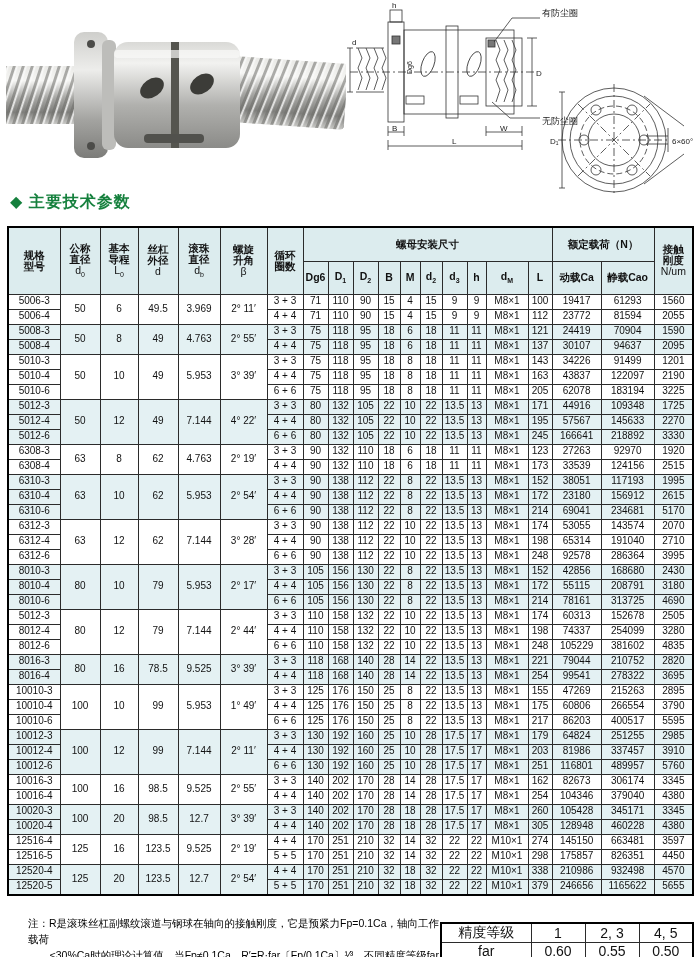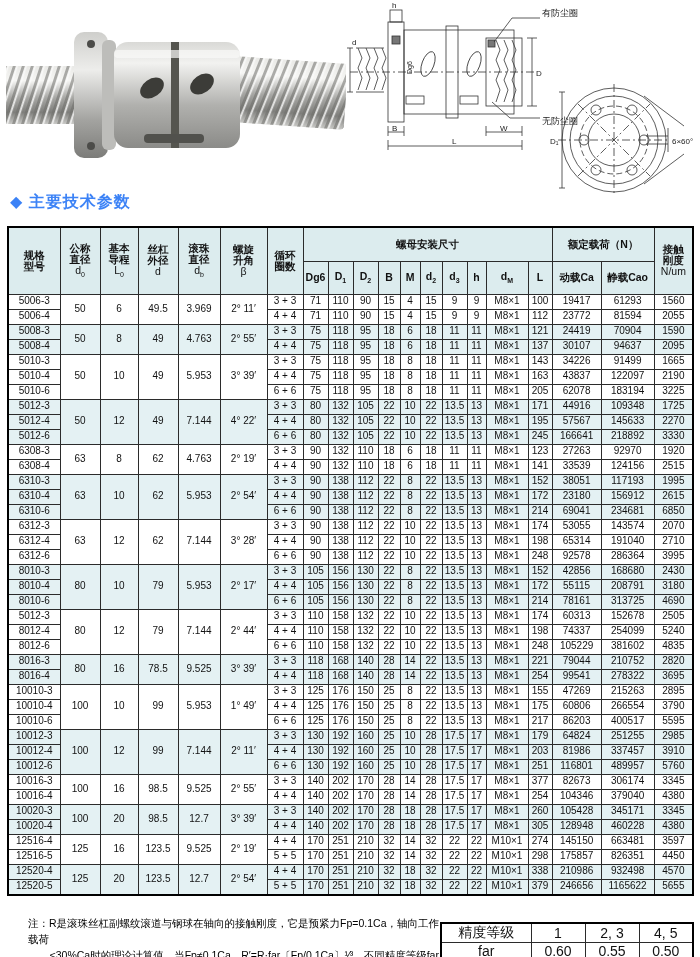--- a/index.html
+++ b/index.html
@@ -3,21 +3,21 @@
 <meta charset="utf-8">
 <style>
   html,body{margin:0;padding:0;}
   body{width:700px;height:957px;background:#ffffff;position:relative;
        font-family:"Liberation Sans","DejaVu Sans",sans-serif;color:#111;}
 
   .photo-wrap{position:absolute;left:6px;top:4px;width:340px;height:184px;}
   .drawing-wrap{position:absolute;left:346px;top:0px;width:354px;height:198px;}
 
   .section-title{position:absolute;left:10px;top:192px;font-size:16px;font-weight:bold;
-                 letter-spacing:1px;color:#3b82f6;}
+                 letter-spacing:1px;color:#15803d;}
 
   table.spec{position:absolute;left:7px;top:226px;width:686px;border-collapse:collapse;
              table-layout:fixed;font-size:10px;}
   .spec th,.spec td{border:1px solid #2b2b2b;text-align:center;vertical-align:middle;
                     padding:0;line-height:1.05;background:#fff;overflow:hidden;
                     white-space:nowrap;}
   .spec{border:2px solid #000;}
   .spec thead th{background:#dcecee;font-weight:bold;font-size:10.5px;}
   .spec thead .r1{height:34px;}
   .spec thead .r2{height:33px;}
@@ -328,21 +328,21 @@
         <td>95</td>
         <td>18</td>
         <td>8</td>
         <td>18</td>
         <td>11</td>
         <td>11</td>
         <td>M8×1</td>
         <td>143</td>
         <td>34226</td>
         <td>91499</td>
-        <td>1665</td>
+        <td>1201</td>
       </tr>
       <tr>
         <td>5010-4</td>
         <td>4 + 4</td>
         <td>75</td>
         <td>118</td>
         <td>95</td>
         <td>18</td>
         <td>8</td>
         <td>18</td>
@@ -454,21 +454,21 @@
         <td>4 + 4</td>
         <td>90</td>
         <td>132</td>
         <td>110</td>
         <td>18</td>
         <td>6</td>
         <td>18</td>
         <td>11</td>
         <td>11</td>
         <td>M8×1</td>
-        <td>141</td>
+        <td>173</td>
         <td>33539</td>
         <td>124156</td>
         <td>2515</td>
       </tr>
       <tr class="shade">
         <td>6310-3</td>
         <td rowspan="3">63</td>
         <td rowspan="3">10</td>
         <td rowspan="3">62</td>
         <td rowspan="3">5.953</td>
@@ -513,21 +513,21 @@
         <td>112</td>
         <td>22</td>
         <td>8</td>
         <td>22</td>
         <td>13.5</td>
         <td>13</td>
         <td>M8×1</td>
         <td>214</td>
         <td>69041</td>
         <td>234681</td>
-        <td>6850</td>
+        <td>5170</td>
       </tr>
       <tr>
         <td>6312-3</td>
         <td rowspan="3">63</td>
         <td rowspan="3">12</td>
         <td rowspan="3">62</td>
         <td rowspan="3">7.144</td>
         <td rowspan="3">3° 28′</td>
         <td>3 + 3</td>
         <td>90</td>
@@ -664,21 +664,21 @@
         <td>132</td>
         <td>22</td>
         <td>10</td>
         <td>22</td>
         <td>13.5</td>
         <td>13</td>
         <td>M8×1</td>
         <td>198</td>
         <td>74337</td>
         <td>254099</td>
-        <td>5240</td>
+        <td>3280</td>
       </tr>
       <tr>
         <td>8012-6</td>
         <td>6 + 6</td>
         <td>110</td>
         <td>158</td>
         <td>132</td>
         <td>22</td>
         <td>10</td>
         <td>22</td>
@@ -851,21 +851,21 @@
         <td>3 + 3</td>
         <td>140</td>
         <td>202</td>
         <td>170</td>
         <td>28</td>
         <td>14</td>
         <td>28</td>
         <td>17.5</td>
         <td>17</td>
         <td>M8×1</td>
-        <td>377</td>
+        <td>162</td>
         <td>82673</td>
         <td>306174</td>
         <td>3345</td>
       </tr>
       <tr>
         <td>10016-4</td>
         <td>4 + 4</td>
         <td>140</td>
         <td>202</td>
         <td>170</td>

